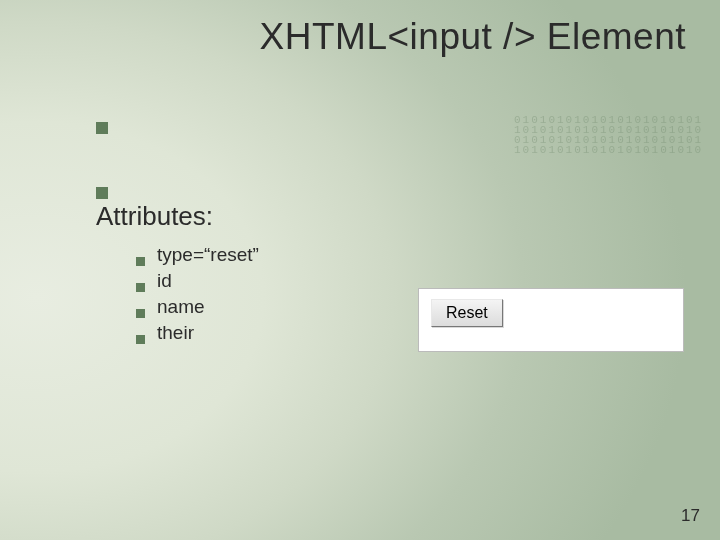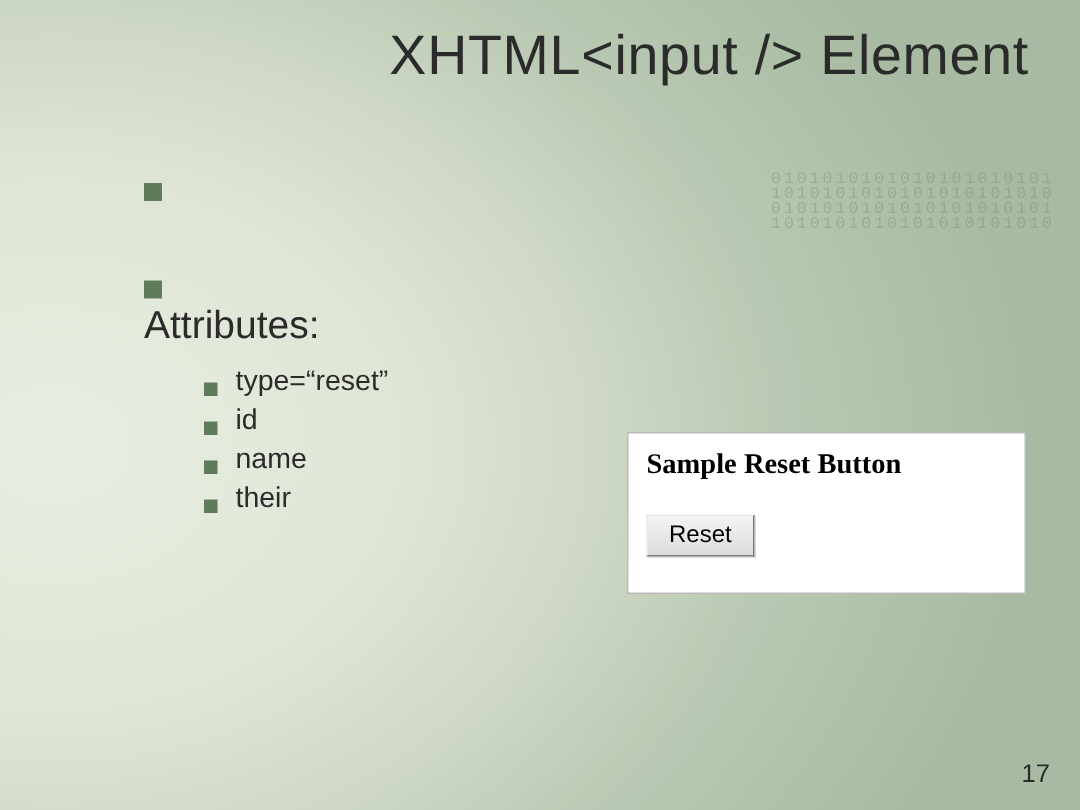--- a/index.html
+++ b/index.html
@@ -75,21 +75,21 @@
     font-size: 26px;
     color: #2b2b2b;
     line-height: 1.35;
   }
   .sub-list {
     margin-left: 40px;
     margin-top: 8px;
   }
   .sub-row {
     display: flex;
-    align-items: center;
+    align-items: flex-end;
     margin-bottom: 4px;
   }
   .sub-text {
     font-size: 19px;
     color: #2b2b2b;
   }
   .sample-box {
     position: absolute;
     right: 36px;
     top: 288px;
@@ -166,19 +166,18 @@
       </div>
       <div class="sub-row">
         <div class="sq-small"></div>
         <div class="sub-text">their</div>
       </div>
     </div>
 
   </div>
 
   <div class="sample-box">
-    <div class="sample-title">Sample Reset Button</div>
     <div class="reset-btn">Reset</div>
   </div>
 
   <div class="page-num">17</div>
 
 </div>
 
 </body></html>

